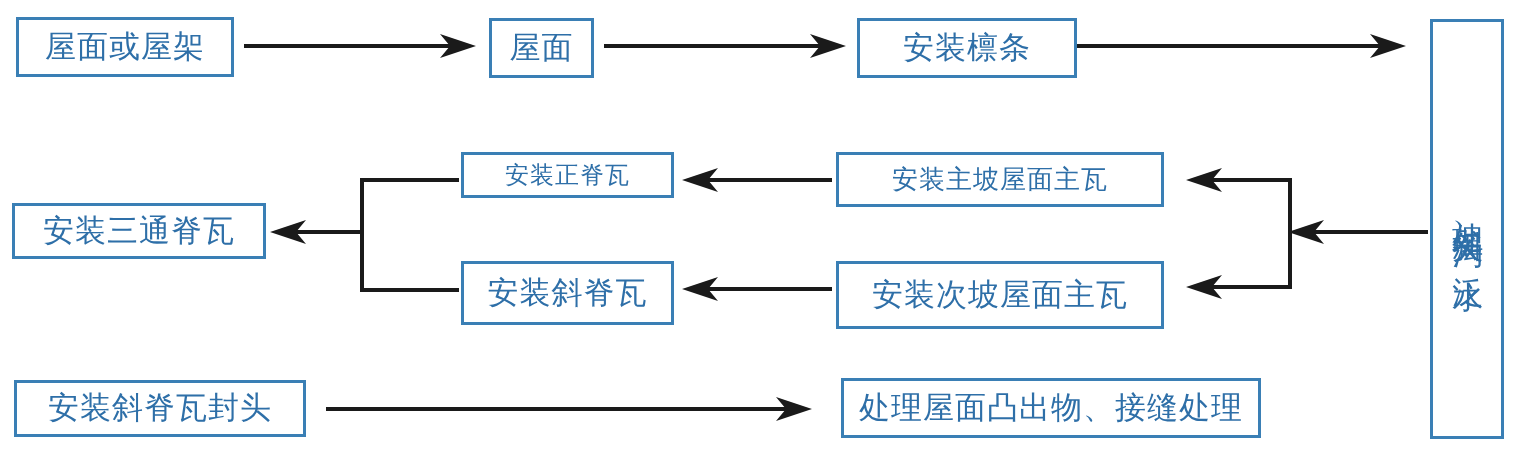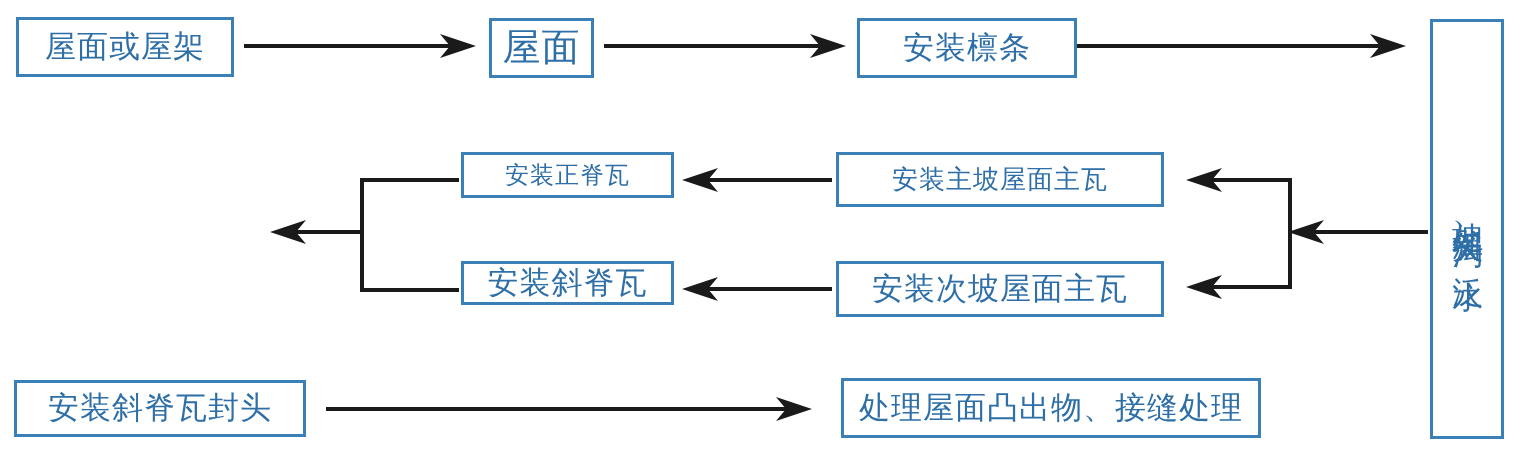--- a/index.html
+++ b/index.html
@@ -94,32 +94,33 @@
 
     <path class="edge-line" d="M 362 232 L 280 232"></path>
     <path class="arrow-head" d="M 270 232 L 306 220 L 296 232 L 306 244 Z"></path>
 
     <path class="edge-line" d="M 326 409 L 802 409"></path>
     <path class="arrow-head" d="M 812 409 L 776 397 L 786 409 L 776 421 Z"></path>
   </svg>
 
   <div class="node" style="left:16px; top:17px; width:218px; height:60px; font-size:31px;">屋面或屋架</div>
 
-  <div class="node" style="left:489px; top:18px; width:105px; height:60px; font-size:38px;">屋面</div>
+  <div class="node" style="left:489px; top:18px; width:105px; height:60px; font-size:31px;">屋面</div>
 
   <div class="node" style="left:857px; top:18px; width:220px; height:60px; font-size:31px;">安装檩条</div>
 
   <div class="node vertical" style="left:1430px; top:19px; width:74px; height:420px; font-size:31px;">处理斜天沟、泛水</div>
 
   <div class="node" style="left:461px; top:152px; width:213px; height:46px; font-size:24px;">安装正脊瓦</div>
 
   <div class="node" style="left:836px; top:152px; width:328px; height:55px; font-size:26px;">安装主坡屋面主瓦</div>
 
+  <div class="node" style="left:12px; top:203px; width:254px; height:56px; font-size:31px;">安装三通脊瓦</div>
 
-  <div class="node" style="left:461px; top:261px; width:213px; height:44px; font-size:31px;">安装斜脊瓦</div>
+  <div class="node" style="left:461px; top:261px; width:213px; height:64px; font-size:31px;">安装斜脊瓦</div>
 
-  <div class="node" style="left:836px; top:261px; width:328px; height:56px; font-size:31px;">安装次坡屋面主瓦</div>
+  <div class="node" style="left:836px; top:261px; width:328px; height:68px; font-size:31px;">安装次坡屋面主瓦</div>
 
   <div class="node" style="left:14px; top:380px; width:292px; height:57px; font-size:31px;">安装斜脊瓦封头</div>
 
   <div class="node" style="left:841px; top:378px; width:420px; height:60px; font-size:31px;">处理屋面凸出物、接缝处理</div>
 
 </div>
 
 </body></html>

